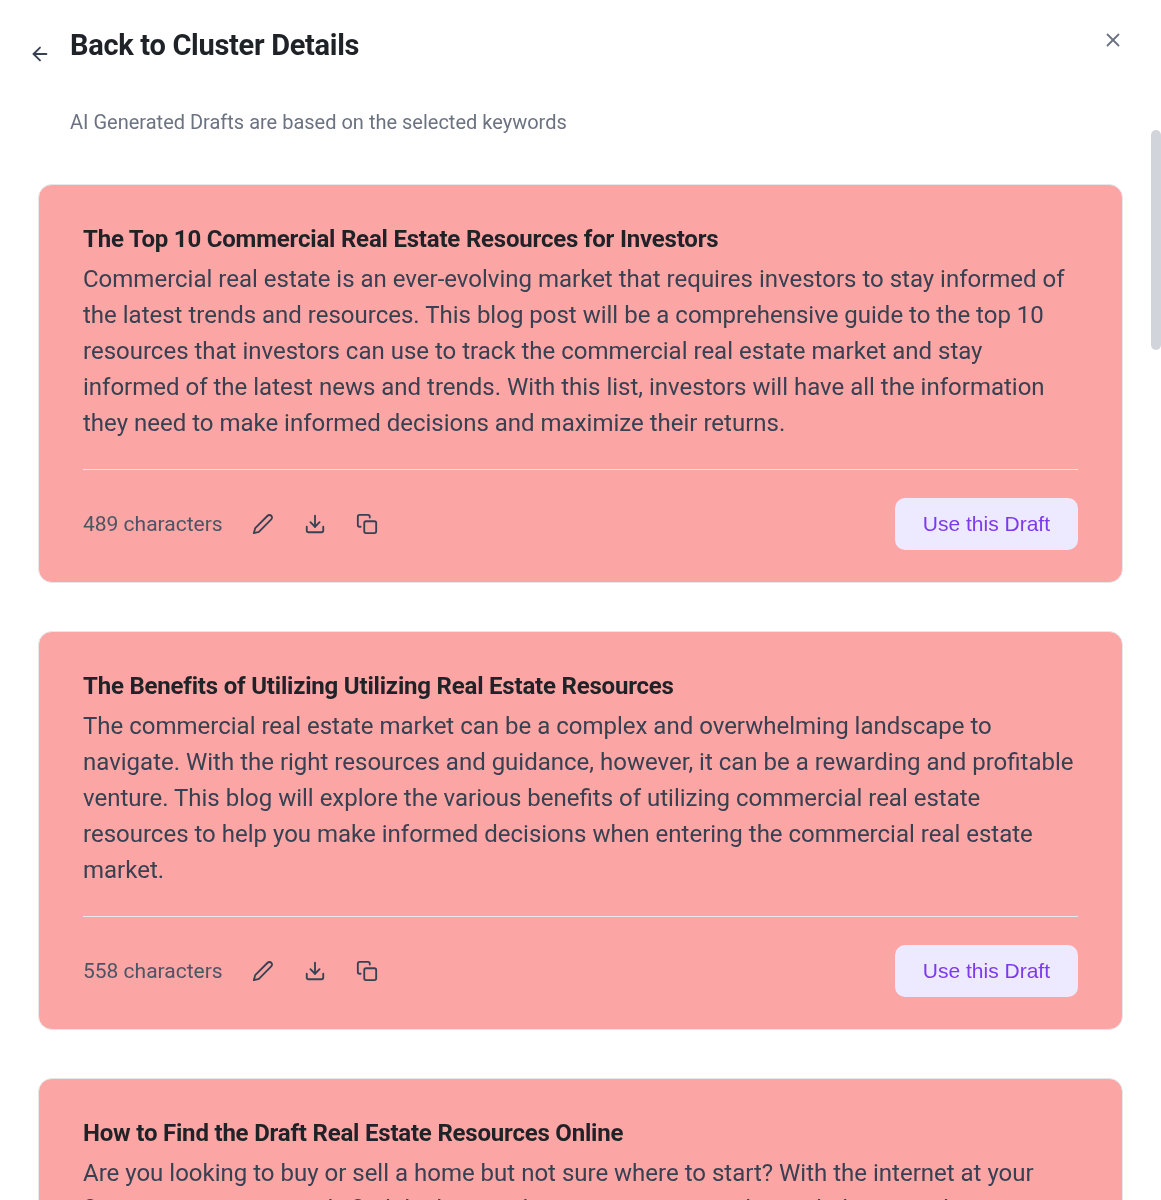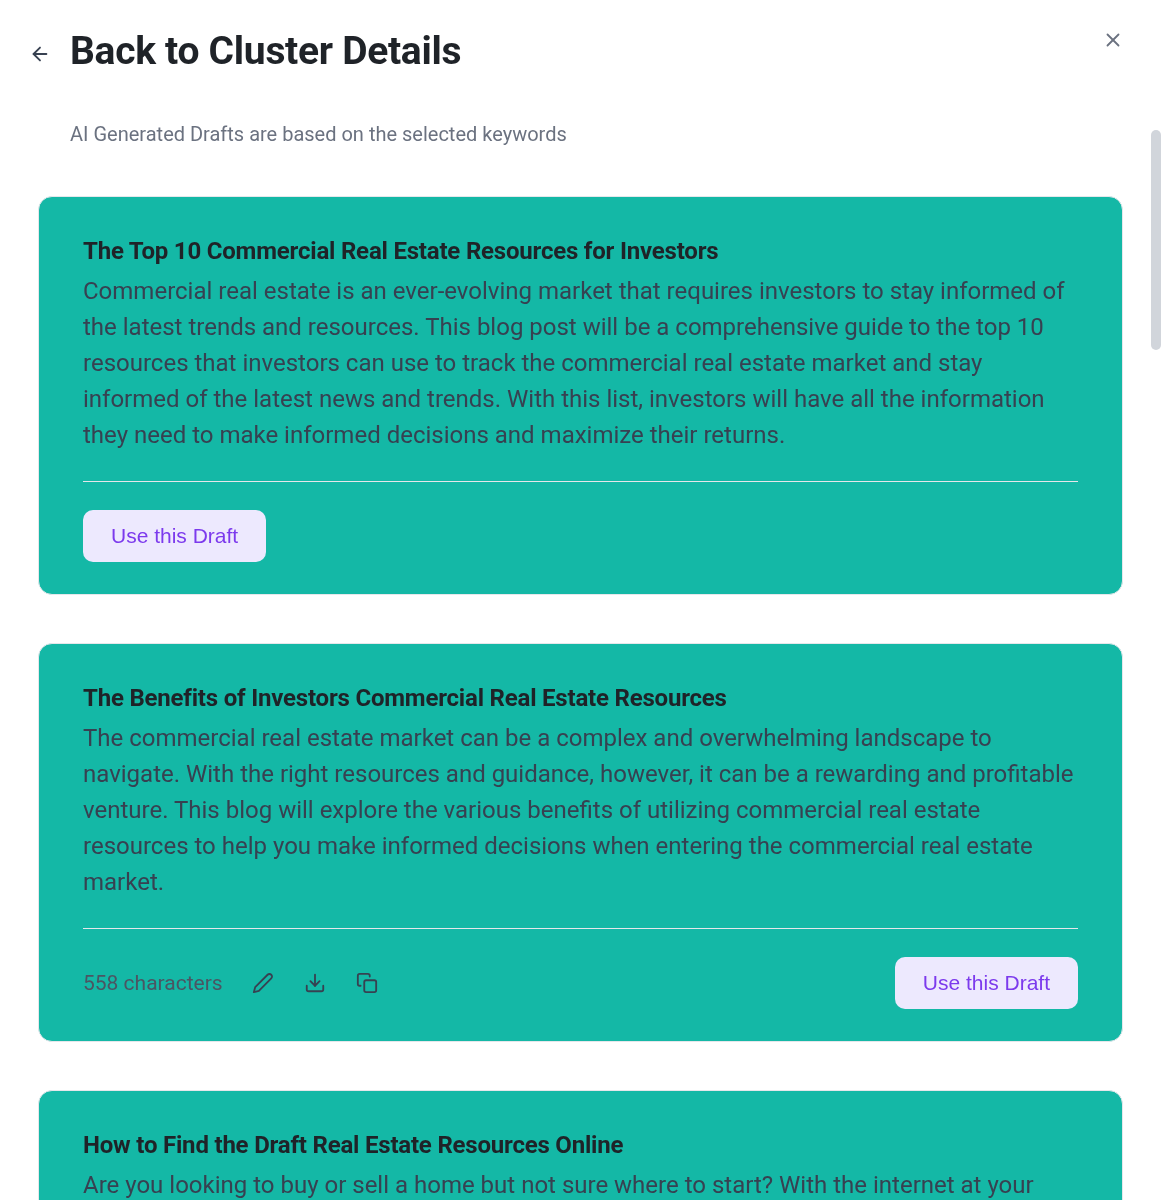--- a/index.html
+++ b/index.html
@@ -29,21 +29,21 @@
       display: flex;
       align-items: center;
       justify-content: center;
       cursor: pointer;
       color: #374151;
     }
     .header-text {
       flex: 1;
     }
     .header-title {
-      font-size: 39px;
+      font-size: 29px;
       font-weight: 700;
       color: #1f2328;
       letter-spacing: -0.3px;
       margin-bottom: 16px;
     }
     .header-subtitle {
       font-size: 20px;
       color: #6b7280;
       font-weight: 400;
       margin-top: 48px;
@@ -72,21 +72,21 @@
       width: 10px;
       height: 220px;
       background: #d1d5db;
       border-radius: 5px;
     }
     .card {
       border: 1px solid #e5e7eb;
       border-radius: 14px;
       padding: 40px 44px 32px 44px;
       margin-bottom: 48px;
-      background: #14b8a6;
+      background: #fca5a5;
     }
     .card-title {
       font-size: 24px;
       font-weight: 700;
       color: #1f2328;
       margin-bottom: 8px;
       letter-spacing: -0.2px;
     }
     .card-body {
       font-size: 24px;
@@ -159,26 +159,47 @@
 
 <div class="scrollbar-track"></div>
 
 <div class="content">
 
   <div class="card">
     <h2 class="card-title">The Top 10 Commercial Real Estate Resources for Investors</h2>
     <p class="card-body">Commercial real estate is an ever-evolving market that requires investors to stay informed of the latest trends and resources. This blog post will be a comprehensive guide to the top 10 resources that investors can use to track the commercial real estate market and stay informed of the latest news and trends. With this list, investors will have all the information they need to make informed decisions and maximize their returns.</p>
     <hr class="divider">
     <div class="card-footer">
+      <div class="footer-left">
+        <span class="char-count">489 characters</span>
+        <div class="icon-btn">
+          <svg width="22" height="22" viewBox="0 0 24 24" fill="none" stroke="currentColor" stroke-width="2" stroke-linecap="round" stroke-linejoin="round">
+            <path d="M17 3a2.828 2.828 0 1 1 4 4L7.5 20.5 2 22l1.5-5.5L17 3z"></path>
+          </svg>
+        </div>
+        <div class="icon-btn">
+          <svg width="22" height="22" viewBox="0 0 24 24" fill="none" stroke="currentColor" stroke-width="2" stroke-linecap="round" stroke-linejoin="round">
+            <path d="M21 15v4a2 2 0 0 1-2 2H5a2 2 0 0 1-2-2v-4"></path>
+            <polyline points="7 10 12 15 17 10"></polyline>
+            <line x1="12" y1="15" x2="12" y2="3"></line>
+          </svg>
+        </div>
+        <div class="icon-btn">
+          <svg width="22" height="22" viewBox="0 0 24 24" fill="none" stroke="currentColor" stroke-width="2" stroke-linecap="round" stroke-linejoin="round">
+            <rect x="9" y="9" width="13" height="13" rx="2" ry="2"></rect>
+            <path d="M5 15H4a2 2 0 0 1-2-2V4a2 2 0 0 1 2-2h9a2 2 0 0 1 2 2v1"></path>
+          </svg>
+        </div>
+      </div>
       <button class="use-draft-btn">Use this Draft</button>
     </div>
   </div>
 
   <div class="card">
-    <h2 class="card-title">The Benefits of Investors Commercial Real Estate Resources</h2>
+    <h2 class="card-title">The Benefits of Utilizing Utilizing Real Estate Resources</h2>
     <p class="card-body">The commercial real estate market can be a complex and overwhelming landscape to navigate. With the right resources and guidance, however, it can be a rewarding and profitable venture. This blog will explore the various benefits of utilizing commercial real estate resources to help you make informed decisions when entering the commercial real estate market.</p>
     <hr class="divider">
     <div class="card-footer">
       <div class="footer-left">
         <span class="char-count">558 characters</span>
         <div class="icon-btn">
           <svg width="22" height="22" viewBox="0 0 24 24" fill="none" stroke="currentColor" stroke-width="2" stroke-linecap="round" stroke-linejoin="round">
             <path d="M17 3a2.828 2.828 0 1 1 4 4L7.5 20.5 2 22l1.5-5.5L17 3z"></path>
           </svg>
         </div>

